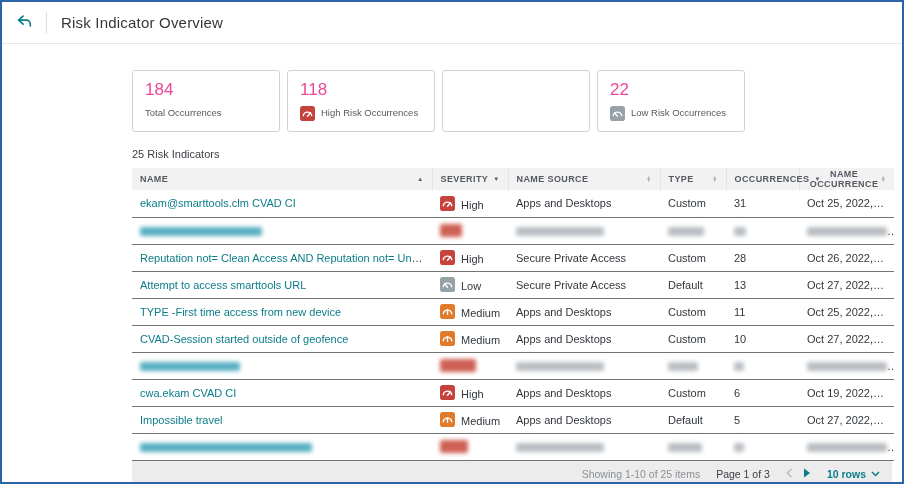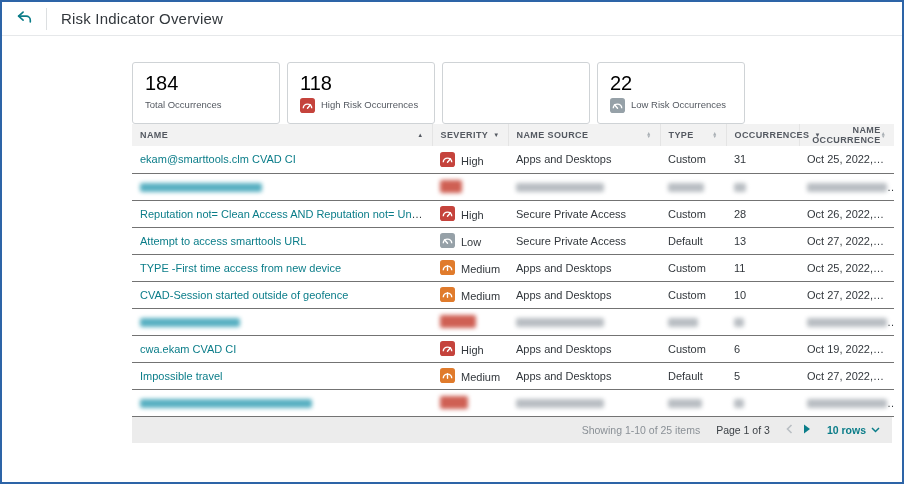--- a/index.html
+++ b/index.html
@@ -1,32 +1,32 @@
 <!DOCTYPE html>
 <html><head>
 <meta charset="utf-8">
 <style>
   *{box-sizing:border-box;margin:0;padding:0}
   html,body{background:#fff}
   body{font-family:"Liberation Sans",sans-serif;}
   .window{width:904px;height:484px;border:2px solid #2d64a7;background:#fff;overflow:hidden;position:relative}
-  .topbar{height:34px;display:flex;align-items:center;background:#fff;border-bottom:1px solid #e6e8ea}
+  .topbar{height:42px;display:flex;align-items:center;background:#fff;border-bottom:1px solid #e6e8ea}
   .back-btn{width:44px;height:100%;display:flex;align-items:center;justify-content:center;cursor:pointer}
   .topbar-divider{width:1px;height:22px;background:#dcdfe1}
   .page-title{margin-left:14px;font-size:15px;color:#32373c;font-weight:400;letter-spacing:.2px}
   .main{padding:26px 10px 0 130px}
   .cards{display:flex;gap:7px}
   .card{width:148px;height:62px;border:1px solid #cfd3d6;border-radius:3px;background:#fff;padding:9px 12px 10px;display:flex;flex-direction:column;justify-content:space-between;cursor:pointer}
-  .card-value{font-size:20px;color:#000000}
+  .card-value{font-size:17px;color:#ec4899}
   .card-label-row{display:flex;align-items:center;gap:6px;min-height:16px}
   .card-label{font-size:9.5px;color:#545961;line-height:1.1}
   .sev-icon{width:15px;height:15px;flex:0 0 auto;display:inline-flex}
   .count-label{margin:16px 0 8px;font-size:11px;color:#3c4146}
   table{width:100%;border-collapse:collapse;font-size:11px;table-layout:fixed}
-  thead th{background:#f2f2f2;height:22px;padding:0 8px;font-size:9px;font-weight:bold;color:#545961;text-align:right;letter-spacing:.4px;border-right:1px solid #e4e4e4;cursor:pointer}
+  thead th{background:#f2f2f2;height:22px;padding:0 8px;font-size:9px;font-weight:bold;color:#545961;text-align:center;letter-spacing:.4px;border-right:1px solid #e4e4e4;cursor:pointer}
   thead th:last-child{border-right:none}
   .th-inner{display:flex;align-items:center;width:100%}
   .sort-asc{margin-left:auto;font-size:6px;color:#545961}
   .sort-caret{margin-left:5px;font-size:6px;color:#545961}
   .sort-both{margin-left:auto;display:flex;flex-direction:column;line-height:.7;color:#aab0b5}
   .sort-both i{font-style:normal;font-size:5px}
   tbody td{height:27px;padding:0 8px;border-bottom:1px solid #737373;color:#32373c;white-space:nowrap;overflow:hidden;text-overflow:ellipsis}
   tbody a{color:#0b7d89;text-decoration:none;cursor:pointer}
   .sev-wrap{display:flex;align-items:flex-end;gap:6px}
   .bar{display:inline-block;height:9px;border-radius:2px;filter:blur(2px);vertical-align:middle}
@@ -96,20 +96,21 @@
                 <rect width="16" height="16" rx="3" fill="#96a1a8"></rect>
                 <path d="M3.5 11 A4.5 4.5 0 0 1 12.5 11" stroke="#fff" stroke-width="1.5" fill="none"></path>
                 <line x1="8" y1="11" x2="4.8" y2="7.2" stroke="#fff" stroke-width="1.5" stroke-linecap="round"></line>
               </svg>
             </span>
       <span class="card-label">Low Risk Occurrences</span>
     </div>
   </div>
 </div>
 
+    <div class="count-label">25 Risk Indicators</div>
 
     <table>
       <colgroup>
         <col style="width:300px">
           <col style="width:76px">
           <col style="width:152px">
         <col style="width:66px">
           <col style="width:73px">
           <col style="width:95px">
       </colgroup>

